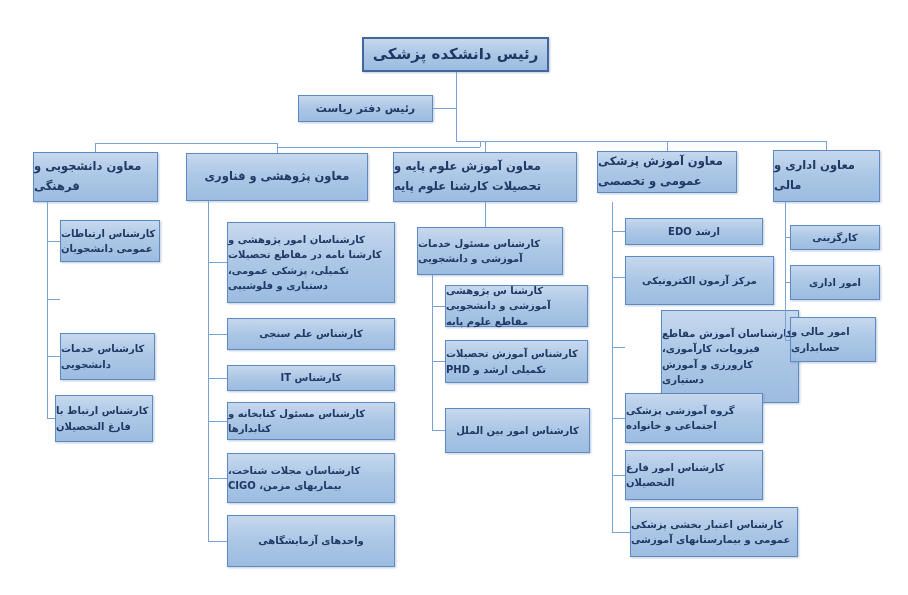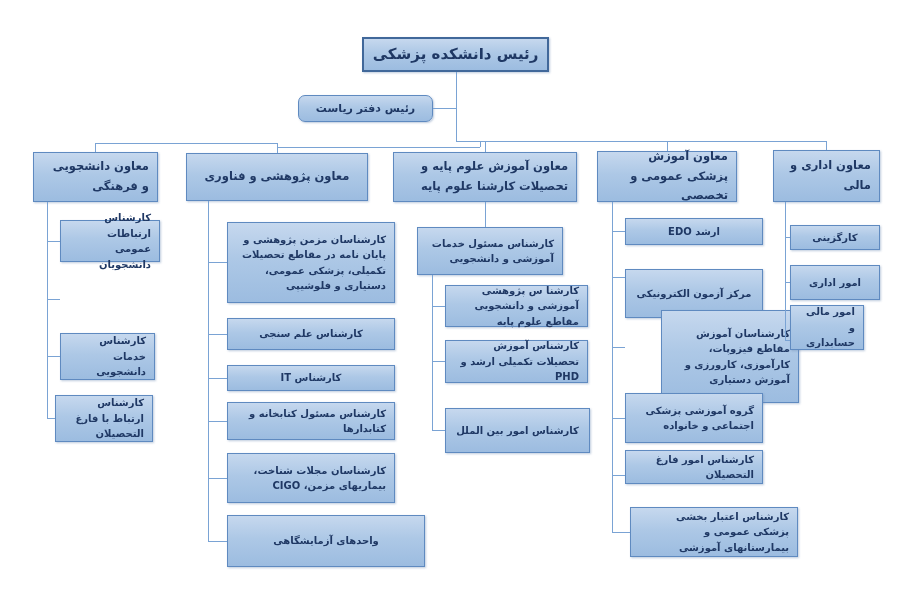--- a/index.html
+++ b/index.html
@@ -2,71 +2,71 @@
 <html lang="fa"><head>
 <meta charset="utf-8">
 <style>
   html,body{margin:0;padding:0;background:#ffffff;}
   #canvas{
     position:relative;width:908px;height:595px;background:#ffffff;overflow:hidden;
     font-family:"DejaVu Sans",sans-serif;direction:rtl;
   }
   .box{
     position:absolute;box-sizing:border-box;display:flex;align-items:center;justify-content:center;
-    text-align:right;padding:2px 8px;
+    text-align:left;padding:2px 0;
     background:linear-gradient(180deg,#c6d8ee 0%,#adc8e6 45%,#9cbce0 100%);
     border:1px solid #5f8ac0;
     color:#1f3864;font-weight:bold;font-size:10px;line-height:1.55;
     box-shadow:1px 1px 2px rgba(110,140,180,0.45);
   }
   .hdr{font-size:11.5px;line-height:1.7;}
   .root{font-size:15px;border:2px solid #41689a;line-height:1.4;}
-  .office{font-size:11px;border-radius:7px;}
+  .office{font-size:11px;}
   .line{position:absolute;background:#7aa3d4;}
 </style>
 </head>
 <body>
 
 <div id="canvas">
 
   <div class="box root" style="left:362px;top:37px;width:187px;height:35px">رئیس دانشکده پزشکی</div>
   <div class="box office" style="left:298px;top:95px;width:135px;height:27px">رئیس دفتر ریاست</div>
 
   <div class="box hdr" style="left:33px;top:152px;width:125px;height:50px">معاون دانشجویی و فرهنگی</div>
   <div class="box hdr" style="left:186px;top:153px;width:182px;height:48px">معاون پژوهشی و فناوری</div>
   <div class="box hdr" style="left:393px;top:152px;width:184px;height:50px">معاون آموزش علوم پایه و تحصیلات کارشنا علوم پایه</div>
-  <div class="box hdr" style="left:597px;top:151px;width:140px;height:51px">معاون آموزش پزشکی عمومی و تخصصی</div>
+  <div class="box hdr" style="left:597px;top:151px;width:140px;height:42px">معاون آموزش پزشکی عمومی و تخصصی</div>
   <div class="box hdr" style="left:773px;top:150px;width:107px;height:52px">معاون اداری و مالی</div>
 
   <div class="box" style="left:60px;top:220px;width:100px;height:42px">کارشناس ارتباطات عمومی دانشجویان</div>
   <div class="box" style="left:55px;top:395px;width:98px;height:47px">کارشناس ارتباط با فارغ التحصیلان</div>
   <div class="box" style="left:60px;top:333px;width:95px;height:47px">کارشناس خدمات دانشجویی</div>
 
-  <div class="box" style="left:227px;top:222px;width:168px;height:81px">کارشناسان مزمن پژوهشی و پایان نامه در مقاطع تحصیلات تکمیلی، پزشکی عمومی، دستیاری و فلوشیپی</div>
+  <div class="box" style="left:227px;top:222px;width:168px;height:81px">کارشناسان امور پژوهشی و کارشنا نامه در مقاطع تحصیلات تکمیلی، پزشکی عمومی، دستیاری و فلوشیپی</div>
   <div class="box" style="left:227px;top:318px;width:168px;height:32px">کارشناس علم سنجی</div>
   <div class="box" style="left:227px;top:365px;width:168px;height:26px">کارشناس IT</div>
   <div class="box" style="left:227px;top:402px;width:168px;height:38px">کارشناس مسئول کتابخانه و کتابدارها</div>
   <div class="box" style="left:227px;top:453px;width:168px;height:50px">کارشناسان مجلات شناخت، بیماریهای مزمن، CIGO</div>
-  <div class="box" style="left:227px;top:515px;width:198px;height:52px">واحدهای آزمایشگاهی</div>
+  <div class="box" style="left:227px;top:515px;width:168px;height:52px">واحدهای آزمایشگاهی</div>
 
   <div class="box" style="left:417px;top:227px;width:146px;height:48px">کارشناس مسئول خدمات آموزشی و دانشجویی</div>
   <div class="box" style="left:445px;top:285px;width:143px;height:42px">کارشنا س پژوهشی آموزشی و دانشجویی مقاطع علوم پایه</div>
   <div class="box" style="left:445px;top:340px;width:143px;height:43px">کارشناس آموزش تحصیلات تکمیلی ارشد و PHD</div>
   <div class="box" style="left:445px;top:408px;width:145px;height:45px">کارشناس امور بین الملل</div>
 
   <div class="box" style="left:625px;top:218px;width:138px;height:27px">ارشد EDO</div>
-  <div class="box" style="left:625px;top:269px;width:138px;height:49px">مرکز آزمون الکترونیکی</div>
+  <div class="box" style="left:625px;top:256px;width:149px;height:49px">مرکز آزمون الکترونیکی</div>
   <div class="box" style="left:661px;top:310px;width:138px;height:93px">کارشناسان آموزش مقاطع فیزوپات، کارآموزی، کارورزی و آموزش دستیاری</div>
   <div class="box" style="left:625px;top:393px;width:138px;height:50px">گروه آموزشی پزشکی اجتماعی و خانواده</div>
-  <div class="box" style="left:625px;top:450px;width:138px;height:34px">کارشناس امور فارغ التحصیلان</div>
+  <div class="box" style="left:625px;top:450px;width:138px;height:50px">کارشناس امور فارغ التحصیلان</div>
   <div class="box" style="left:630px;top:507px;width:168px;height:50px">کارشناس اعتبار بخشی پزشکی عمومی و بیمارستانهای آموزشی</div>
 
   <div class="box" style="left:790px;top:225px;width:90px;height:25px">کارگزینی</div>
   <div class="box" style="left:790px;top:265px;width:90px;height:35px">امور اداری</div>
-  <div class="box" style="left:790px;top:305px;width:74px;height:45px">امور مالی و حسابداری</div>
+  <div class="box" style="left:790px;top:317px;width:86px;height:45px">امور مالی و حسابداری</div>
 
   <div class="line" style="left:456px;top:72px;width:1px;height:69px"></div>
   <div class="line" style="left:433px;top:108px;width:23px;height:1px"></div>
 
   <div class="line" style="left:95px;top:143px;width:182px;height:1px"></div>
   <div class="line" style="left:277px;top:143px;width:1px;height:4px"></div>
   <div class="line" style="left:277px;top:147px;width:203px;height:1px"></div>
   <div class="line" style="left:480px;top:141px;width:1px;height:6px"></div>
   <div class="line" style="left:456px;top:141px;width:370px;height:1px"></div>
 

